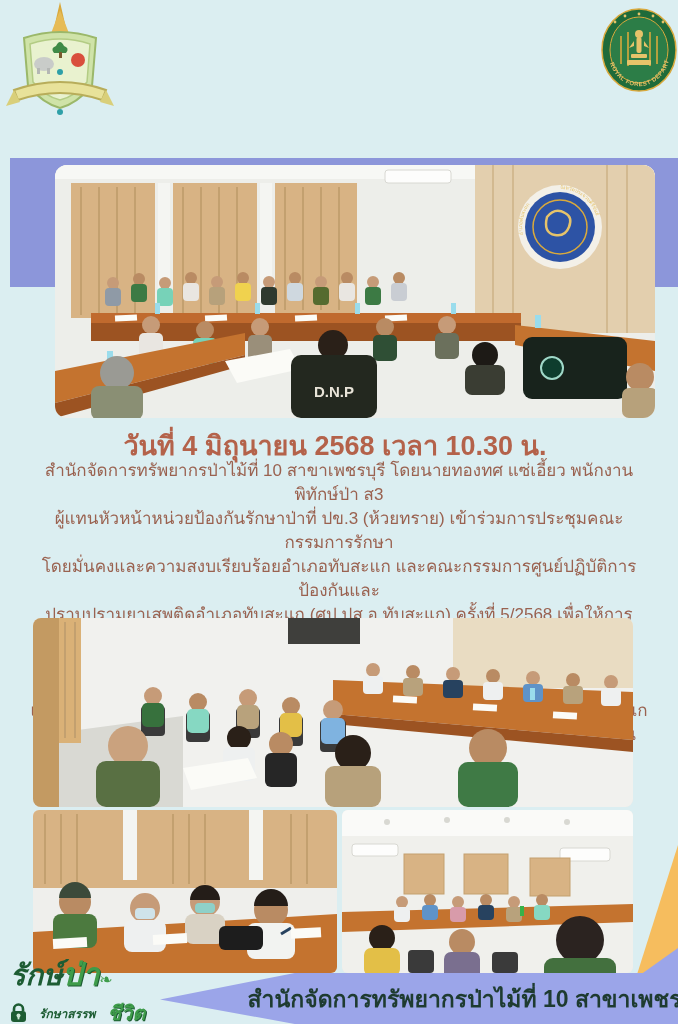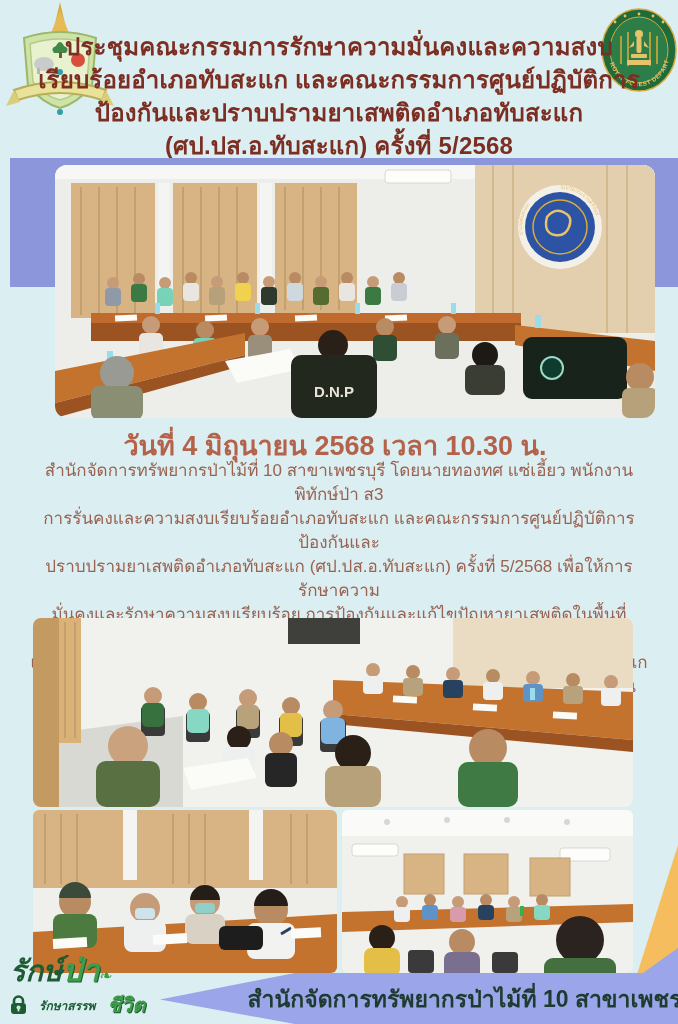--- a/index.html
+++ b/index.html
@@ -27,21 +27,21 @@
   .orange-tri{left:600px;top:845px;width:78px;height:133px;background:#f6bd5e;
     clip-path:polygon(100% 0,100% 80%,46% 100%);}
   .banner-wedge{left:640px;top:948px;width:38px;height:27px;background:#9ba5e9;
     clip-path:polygon(100% 0,100% 100%,0 100%);}
   .banner{left:160px;top:973px;width:518px;height:51px;background:#9ba5e9;
     clip-path:polygon(0 52%,26% 0,100% 0,100% 100%,26% 100%);
     display:flex;align-items:center;justify-content:center;padding-left:118px;box-sizing:border-box;}
   .banner-text{color:#1e3b30;font-weight:800;font-size:23px;white-space:nowrap;}
   
   .camp-logo{left:10px;top:956px;width:160px;}
-  .camp-row1{line-height:30px;white-space:nowrap;}
+  .camp-row1{line-height:38px;white-space:nowrap;}
   .camp-rak{color:#1d5c33;font-weight:800;font-style:italic;font-size:29px;}
   .camp-pa{color:#3e9c4a;font-weight:800;font-style:italic;font-size:31px;text-shadow:1px 1px 0 #1d5c33;}
   .camp-leaf{color:#3e9c4a;font-size:16px;}
   .camp-row2{display:flex;align-items:center;gap:12px;margin-top:-2px;}
   .camp-lock{width:17px;height:20px;}
   .camp-raksa{color:#1d5c33;font-weight:700;font-style:italic;font-size:12px;}
   .camp-chiwit{color:#3e9c4a;font-weight:700;font-style:italic;font-size:20px;text-shadow:1px 1px 0 #1d5c33;}
   .camp-row3{margin-top:1px;font-size:8px;font-weight:700;letter-spacing:.4px;white-space:nowrap;}
   .tag-red{color:#a84034;}
   .tag-dgreen{color:#1d5c33;}
@@ -100,26 +100,20 @@
       <g fill="#e6c36a">
           <circle cx="14" cy="14" r="1.4"></circle>
           <circle cx="24" cy="8" r="1.4"></circle>
           <circle cx="38" cy="6" r="1.4"></circle>
           <circle cx="52" cy="8" r="1.4"></circle>
           <circle cx="62" cy="14" r="1.4"></circle>
         </g>
     </svg>
   </div>
 
-  <div class="abs title-block">
-    <div class="title-line">ประชุมคณะกรรมการรักษาความมั่นคงและความสงบ</div>
-    <div class="title-line">เรียบร้อยอำเภอทับสะแก และคณะกรรมการศูนย์ปฏิบัติการ</div>
-    <div class="title-line">ป้องกันและปราบปรามยาเสพติดอำเภอทับสะแก</div>
-    <div class="title-line">(ศป.ปส.อ.ทับสะแก) ครั้งที่ 5/2568</div>
-  </div>
 
   <div class="abs band"></div>
 
   <div class="abs photo photo1">
     <svg viewBox="0 0 600 253">
       <rect width="600" height="253" fill="#edeeea"></rect>
       <rect width="600" height="14" fill="#f7f8f5"></rect>
       <rect x="330" y="5" width="66" height="13" rx="3" fill="#fdfdfc" stroke="#d8d8d2"></rect>
       <g fill="#d8b384">
         <rect x="16" y="18" width="84" height="135"></rect>
@@ -276,21 +270,22 @@
           <circle cx="0" cy="0" r="14" fill="#b98b63"></circle>
           <rect x="-18" y="11" width="36" height="30" rx="7" fill="#b7a17b"></rect>
         </g>
     </svg>
   </div>
 
   <div class="abs date-line">วันที่ 4 มิถุนายน 2568 เวลา 10.30 น.</div>
 
   <div class="abs paragraph">
     <div>สำนักจัดการทรัพยากรป่าไม้ที่ 10 สาขาเพชรบุรี โดยนายทองทศ แซ่เอี้ยว พนักงานพิทักษ์ป่า ส3</div>
-    <div>การรั่นคงและความสงบเรียบร้อยอำเภอทับสะแก และคณะกรรมการศูนย์ปฏิบัติการป้องกันและ</div>
+    <div>ผู้แทนหัวหน้าหน่วยป้องกันรักษาป่าที่ ปข.3 (ห้วยทราย) เข้าร่วมการประชุมคณะกรรมการรักษา</div>
+    <div>โดยมั่นคงและความสงบเรียบร้อยอำเภอทับสะแก และคณะกรรมการศูนย์ปฏิบัติการป้องกันและ</div>
     <div>ปราบปรามยาเสพติดอำเภอทับสะแก (ศป.ปส.อ.ทับสะแก) ครั้งที่ 5/2568 เพื่อให้การรักษาความ</div>
     <div>มั่นคงและรักษาความสงบเรียบร้อย การป้องกันและแก้ไขปัญหายาเสพติดในพื้นที่อำเภอทับสะแก</div>
     <div>เป็นไปด้วยความเรียบร้อย ณ ห้องประชุมอำเภอทับสะแก ชั้น 2 ที่ว่าการอำเภอทับสะแก</div>
     <div>จังหวัดประจวบคีรีขันธ์ โดยมี นายสิทธิพร คงหอม นายอำเภอทับสะแก เป็นประธาน</div>
   </div>
 
   <div class="abs photo photo2">
     <svg viewBox="0 0 600 189">
       <rect width="600" height="189" fill="#f1f1ee"></rect>
       <polygon points="0,118 150,98 150,189 0,189" fill="#d9d9d3"></polygon>

